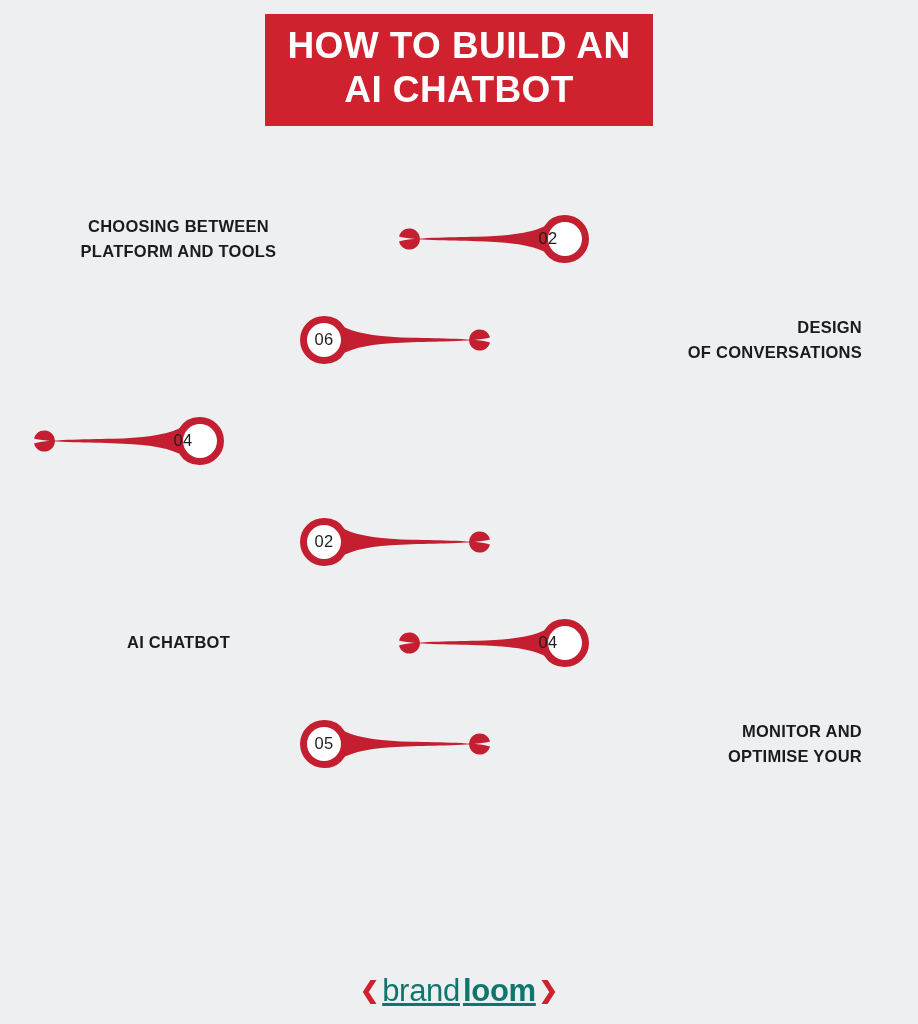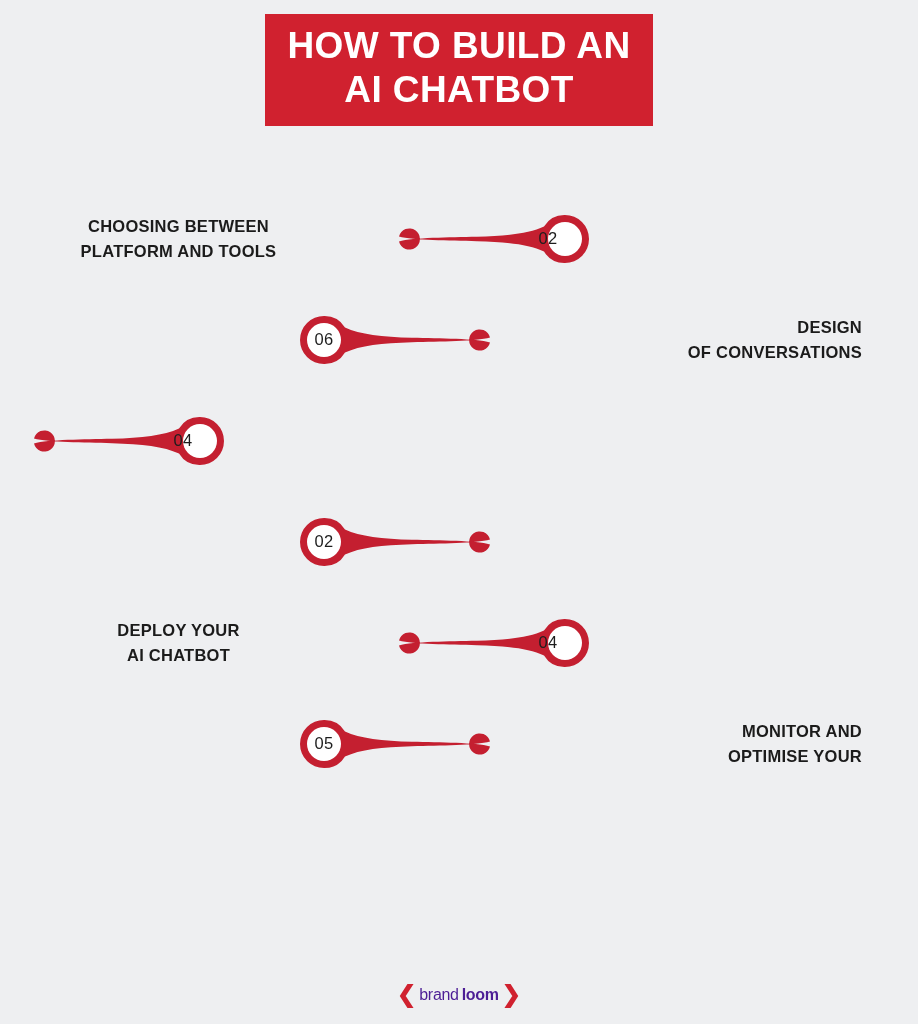--- a/index.html
+++ b/index.html
@@ -132,24 +132,25 @@
     align-items: center;
     gap: 3px;
   }
   .logo-chevron {
     color: #d0212f;
     font-size: 23px;
     font-weight: bold;
     line-height: 1;
   }
   .logo-word {
-    font-size: 16px;
+    font-size: 31px;
     line-height: 1;
-    color: #4c1d95;
+    color: #0f766e;
     letter-spacing: -0.3px;
+    text-decoration: underline;
   }
   .logo-brand { font-weight: normal; }
   .logo-loom  { font-weight: bold; }
 </style>
 </head>
 <body>
 
 <div class="infographic">
 
   <div class="title-banner">
@@ -235,21 +236,20 @@
                    C82,28 60,25.5 45,18.5
                    A24,24 0 0,0 24,7 Z" fill="#C41F30"></path>
           <circle cx="24" cy="31" r="17" fill="#FFFFFF"></circle>
         </svg>
         <div class="mb-number at-left">02</div>
       </div>
     </div>
 
     <div class="step-row">
       <div class="step-label label-left">
-        <div>DEPLOY YOUR</div>
         <div>AI CHATBOT</div>
       </div>
       <div class="metaball">
         <svg viewBox="0 0 224 62" xmlns="http://www.w3.org/2000/svg" aria-hidden="true">
           <g transform="translate(224,0) scale(-1,1)">
             <path d="M24,7 A24,24 0 1,0 24,55 A24,24 0 0,0 45,43.5
                      C60,36.5 82,34 112,33.2
                      C140,32.6 176,32.4 190,28.6
                      A10.6,10.6 0 1,0 190,33.4
                      C176,29.6 140,29.4 112,28.8

